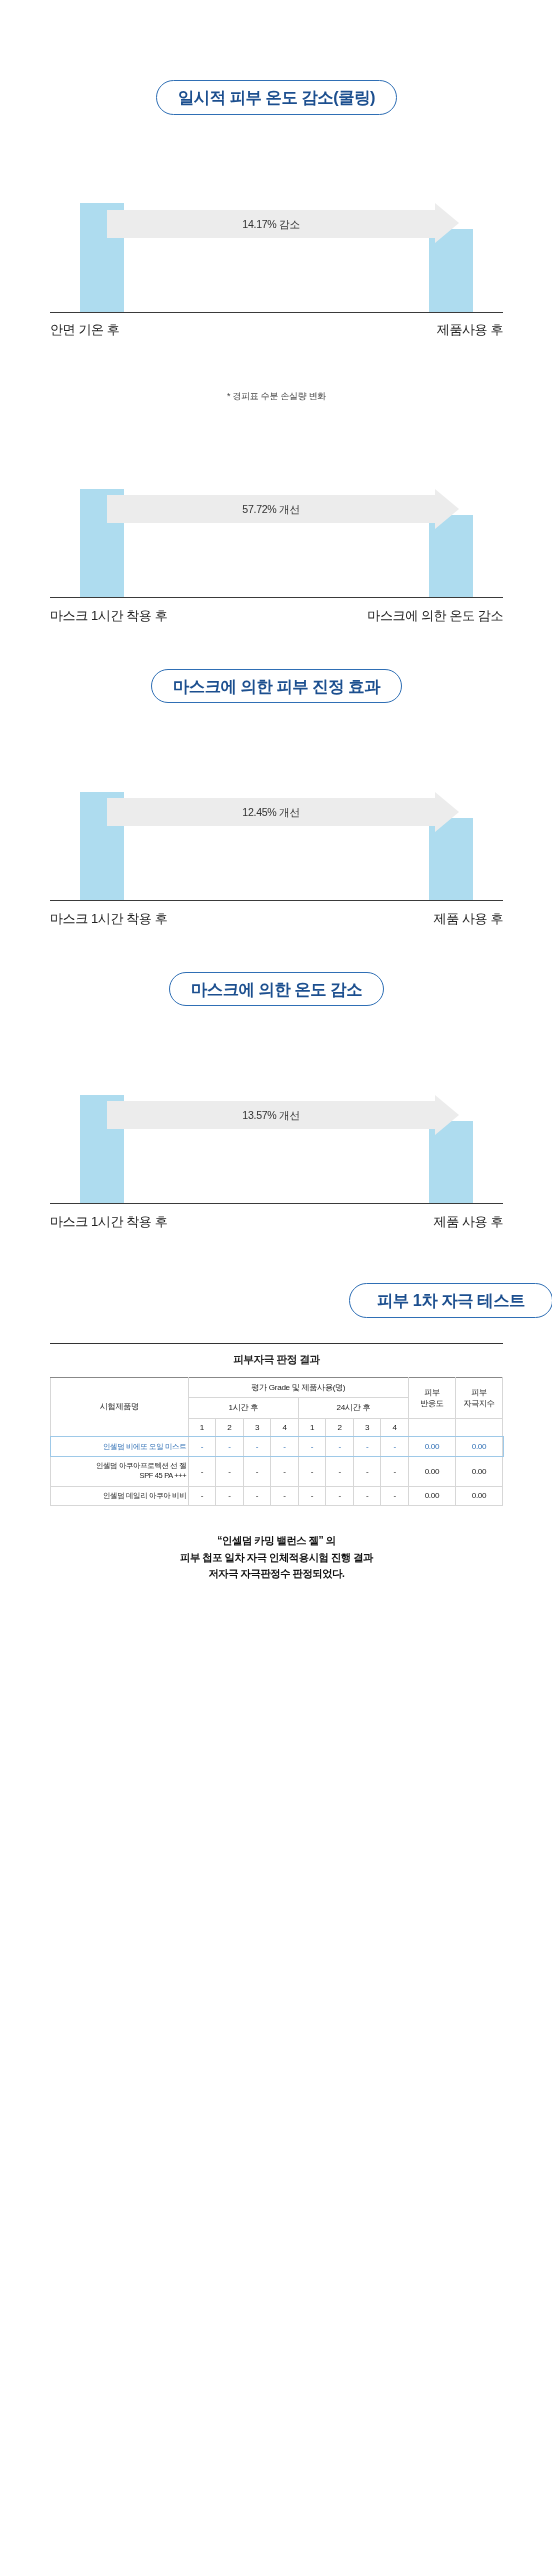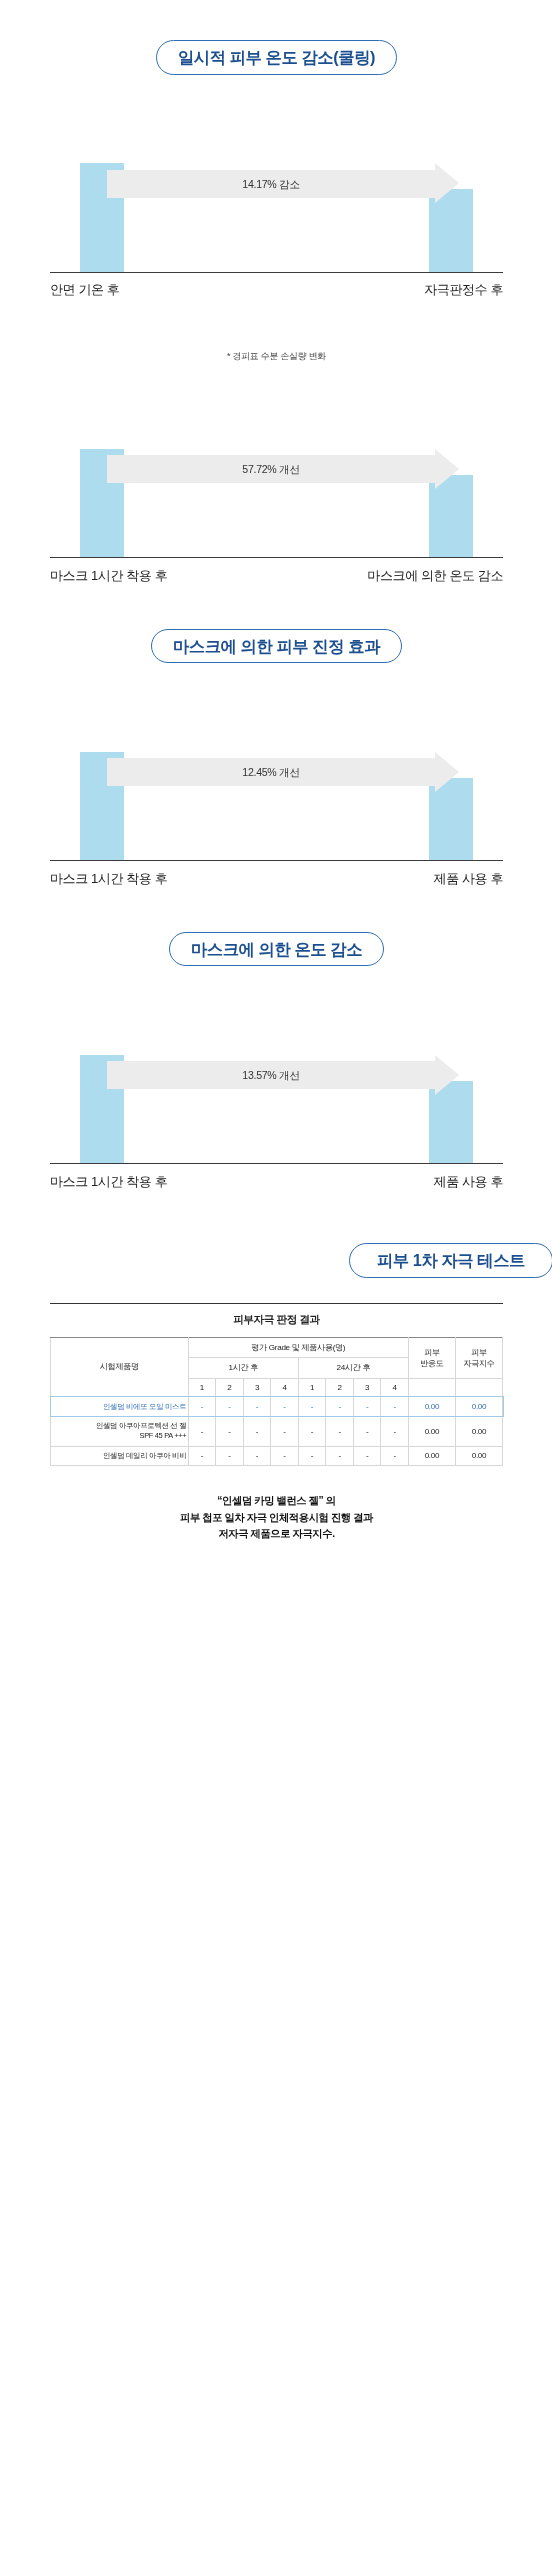--- a/index.html
+++ b/index.html
@@ -8,21 +8,21 @@
     background: #ffffff;
     font-family: "Liberation Sans", sans-serif;
     color: #222;
   }
   .page {
     width: 553px;
     min-height: 2576px;
     margin: 0 auto;
     background: #ffffff;
     position: relative;
-    padding-top: 40px;
+    padding-top: 80px;
   }
 
   
   .chart-block {
     width: 453px;
     margin: 0 auto;
     padding-bottom: 44px;
   }
   .chart-title-wrap {
     display: flex;
@@ -230,21 +230,21 @@
       <div class="bar bar-right" style="height:47%"></div>
       <div class="arrow">
         <div class="shaft"></div>
         <div class="head"></div>
         <div class="arrow-label">14.17% 감소</div>
       </div>
       <div class="axis"></div>
     </div>
     <div class="axis-labels">
       <span>안면 기온 후</span>
-      <span>자극판정수 후</span>
+      <span>제품사용 후</span>
     </div>
   </div>
 
   <div class="chart-block">
     <div class="chart-subtitle">* 경피표 수분 손실량 변화</div>
     <div class="plot">
       <div class="bar bar-left" style="height:62%"></div>
       <div class="bar bar-right" style="height:47%"></div>
       <div class="arrow">
         <div class="shaft"></div>
@@ -379,17 +379,17 @@
           <td>0.00</td>
           <td>0.00</td>
         </tr>
       </tbody>
     </table>
   </div>
 
   <div class="footer">
     <div class="line1">“인셀덤 카밍 밸런스 젤” 의</div>
     <div class="line2">피부 첩포 일차 자극 인체적용시험 진행 결과</div>
-    <div class="line3">저자극 제품으로 자극지수.</div>
+    <div class="line3">저자극 자극판정수 판정되었다.</div>
   </div>
 
 </div>
 
 
 </body></html>

